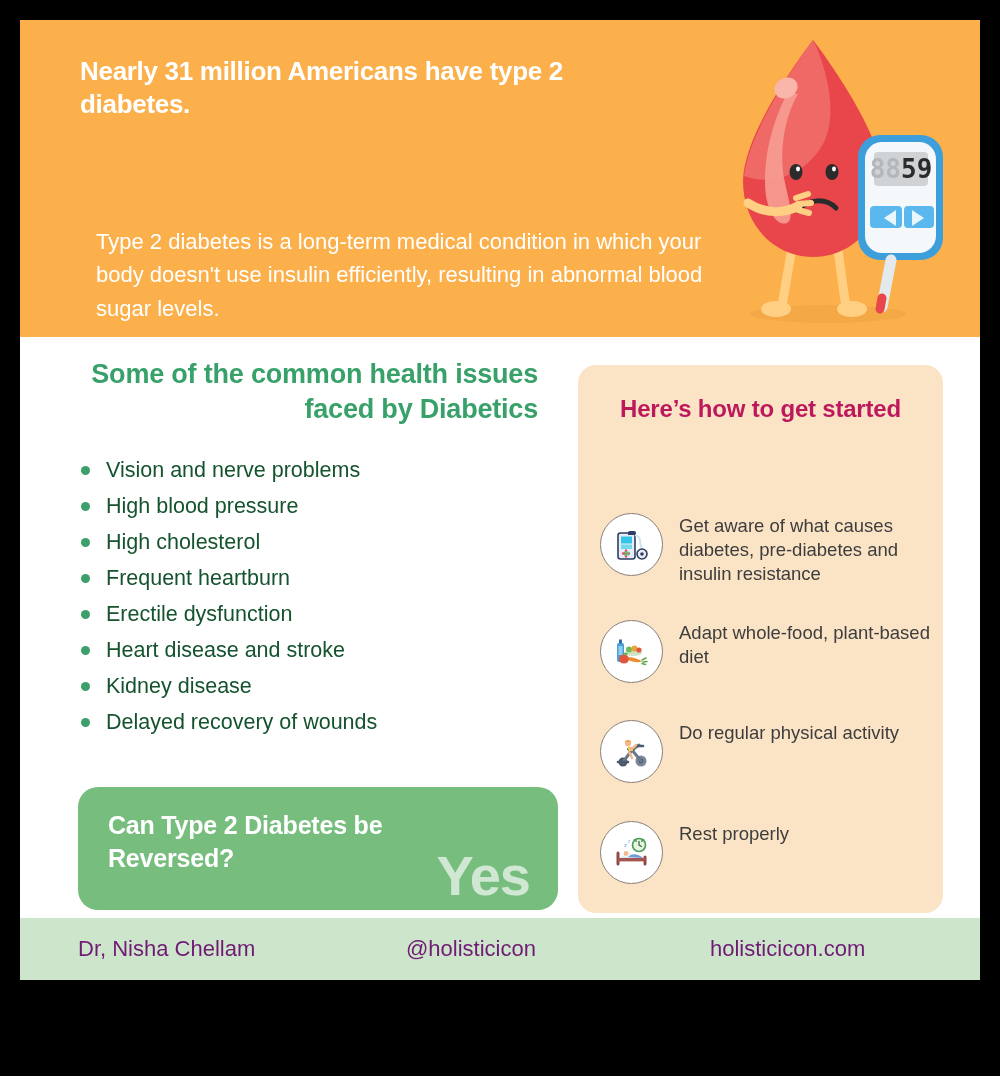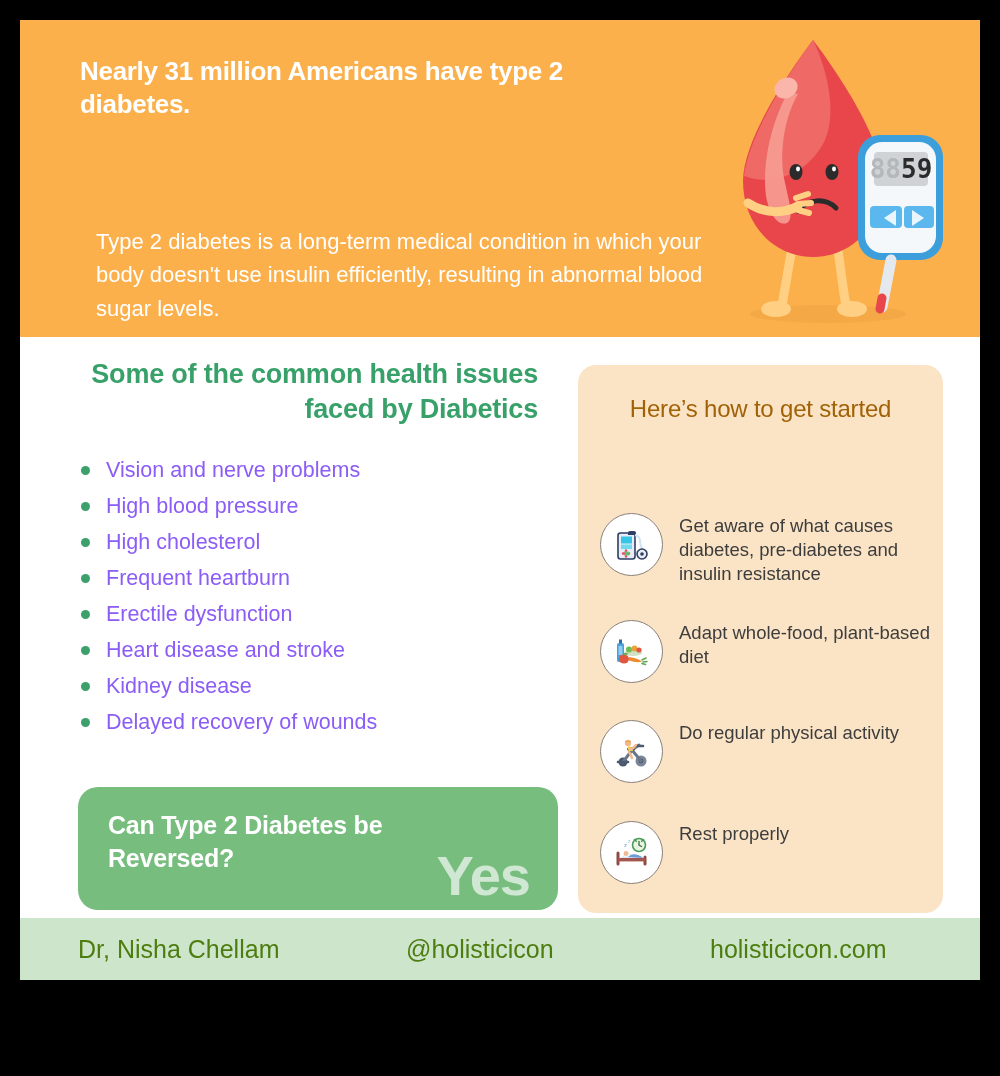--- a/index.html
+++ b/index.html
@@ -79,21 +79,21 @@
   }
   .issues-list {
     margin-top: 25px;
     list-style: none;
   }
   .issues-list li {
     position: relative;
     padding-left: 28px;
     font-size: 21.5px;
     line-height: 36px;
-    color: #8b5cf6;
+    color: #14532d;
   }
   .issues-list li .bullet {
     position: absolute;
     left: 3px;
     top: 14px;
     width: 9px;
     height: 9px;
     border-radius: 50%;
     background: #3ba06b;
   }
@@ -141,23 +141,23 @@
     background: #fbe4c6;
     border-radius: 18px;
   }
   .panel-heading {
     position: absolute;
     left: 30px;
     top: 28px;
     width: 305px;
     text-align: center;
     font-size: 24px;
-    font-weight: normal;
+    font-weight: bold;
     line-height: 1.33;
-    color: #a16207;
+    color: #be185d;
     letter-spacing: -0.2px;
   }
   .steps {
     position: absolute;
     left: 0;
     top: 110px;
     width: 365px;
   }
   .step {
     position: absolute;
@@ -191,22 +191,22 @@
     position: absolute;
     left: 0;
     bottom: 0;
     width: 960px;
     height: 62px;
     background: #cde6cb;
     display: flex;
     align-items: center;
   }
   .footer-item {
-    font-size: 25px;
-    color: #4d7c0f;
+    font-size: 22px;
+    color: #701a75;
     position: absolute;
   }
   .footer-name { left: 58px; }
   .footer-handle { left: 386px; }
   .footer-site { left: 690px; }
 </style>
 </head>
 <body>
 
 <div id="infographic-card">

